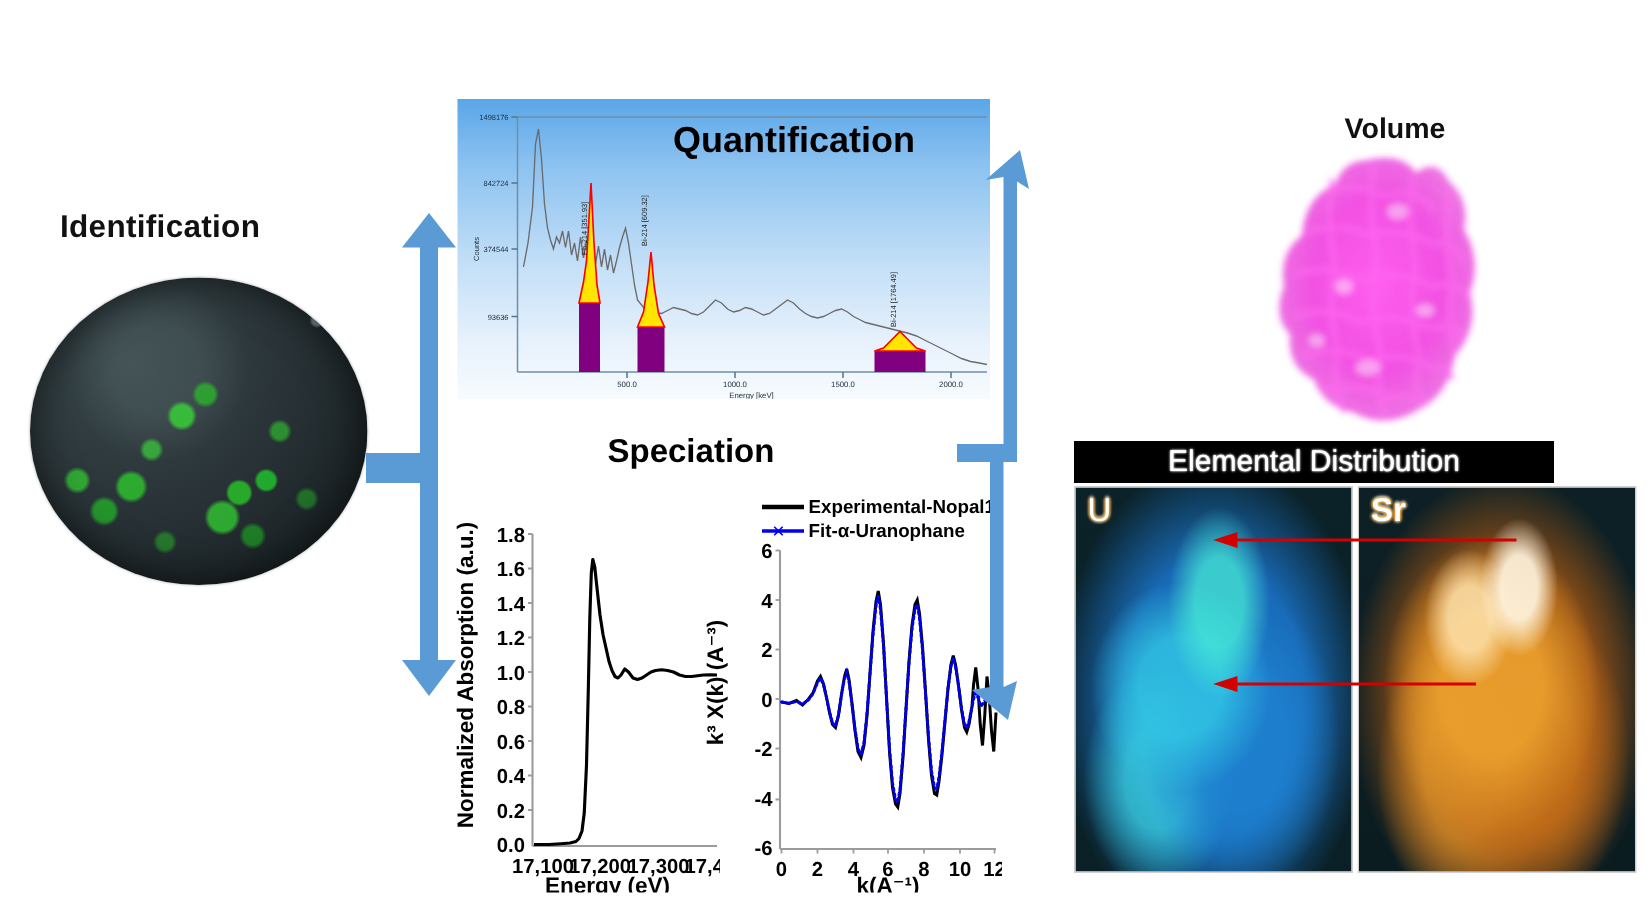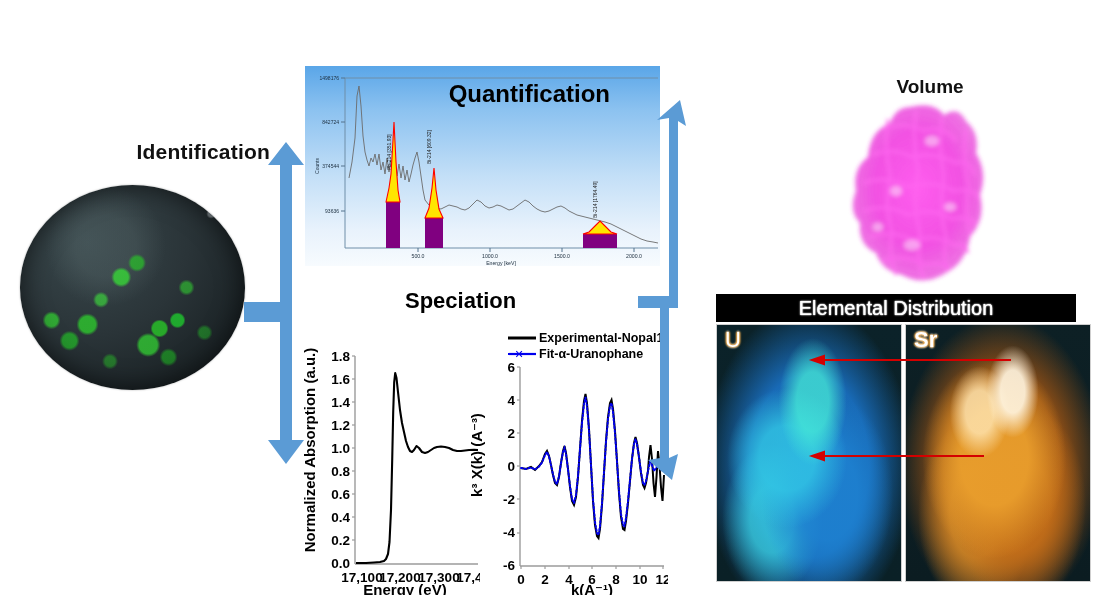--- a/index.html
+++ b/index.html
@@ -1,21 +1,21 @@
 <!DOCTYPE html>
 <html><head>
 <meta charset="utf-8">
 <style>
   html,body{margin:0;padding:0;background:#ffffff;}
   body{width:1100px;height:598px;position:relative;overflow:hidden;
        font-family:"Liberation Sans","DejaVu Sans",sans-serif;}
   .abs{position:absolute;}
 
   
-  #identification-title{left:40px;top:140px;width:230px;text-align:right;
+  #identification-title{left:40px;top:140px;width:230px;text-align:left;
     font-size:21px;font-weight:bold;color:#111;letter-spacing:.2px;}
   #sample-disc-wrap{left:20px;top:185px;width:225px;height:205px;}
   #sample-disc{width:225px;height:205px;border-radius:50%;
     background:
       radial-gradient(circle at 62% 70%, rgba(40,190,40,.85) 0 7px, rgba(40,190,40,0) 9px),
       radial-gradient(circle at 70% 66%, rgba(30,200,45,.8) 0 6px, rgba(30,200,45,0) 8px),
       radial-gradient(circle at 57% 78%, rgba(50,210,50,.75) 0 9px, rgba(50,210,50,0) 12px),
       radial-gradient(circle at 30% 68%, rgba(45,200,45,.8) 0 8px, rgba(45,200,45,0) 11px),
       radial-gradient(circle at 22% 76%, rgba(35,190,40,.7) 0 7px, rgba(35,190,40,0) 10px),
       radial-gradient(circle at 14% 66%, rgba(50,205,50,.75) 0 6px, rgba(50,205,50,0) 9px),
@@ -44,21 +44,21 @@
   #xanes-svg{left:300px;top:340px;}
   #exafs-svg{left:468px;top:325px;}
 
   
   #volume-title{left:830px;top:48px;width:200px;text-align:center;
     font-size:19px;font-weight:bold;color:#111;margin-top:28px;}
   #volume-blob{left:838px;top:95px;width:190px;height:195px;}
 
   
   #elemental-panel{left:716px;top:294px;width:376px;height:290px;background:#ffffff;}
-  #elemental-header{position:absolute;left:0;top:0;width:360px;height:28px;background:#000;
+  #elemental-header{position:absolute;left:0;top:0;width:320px;height:28px;background:#000;
     color:#fff;font-size:20px;text-align:center;line-height:28px;
     text-shadow:0 0 2px #fff, 0 0 1px #fff;}
   .elem-tile{position:absolute;top:30px;height:258px;width:186px;overflow:hidden;
     border:1px solid #cfcfcf;box-sizing:border-box;}
   #elem-tile-u{left:0;background:
       radial-gradient(ellipse at 52% 30%, rgba(70,235,215,.75) 0 16px, rgba(70,235,215,0) 34px),
       radial-gradient(ellipse at 38% 52%, rgba(50,200,230,.8) 0 28px, rgba(50,200,230,0) 60px),
       radial-gradient(ellipse at 60% 66%, rgba(30,130,210,.85) 0 30px, rgba(30,130,210,0) 66px),
       radial-gradient(ellipse at 30% 76%, rgba(60,215,225,.7) 0 22px, rgba(60,215,225,0) 50px),
       radial-gradient(ellipse at 50% 55%, rgba(25,110,190,.95) 0 60px, rgba(25,110,190,0) 105px),

